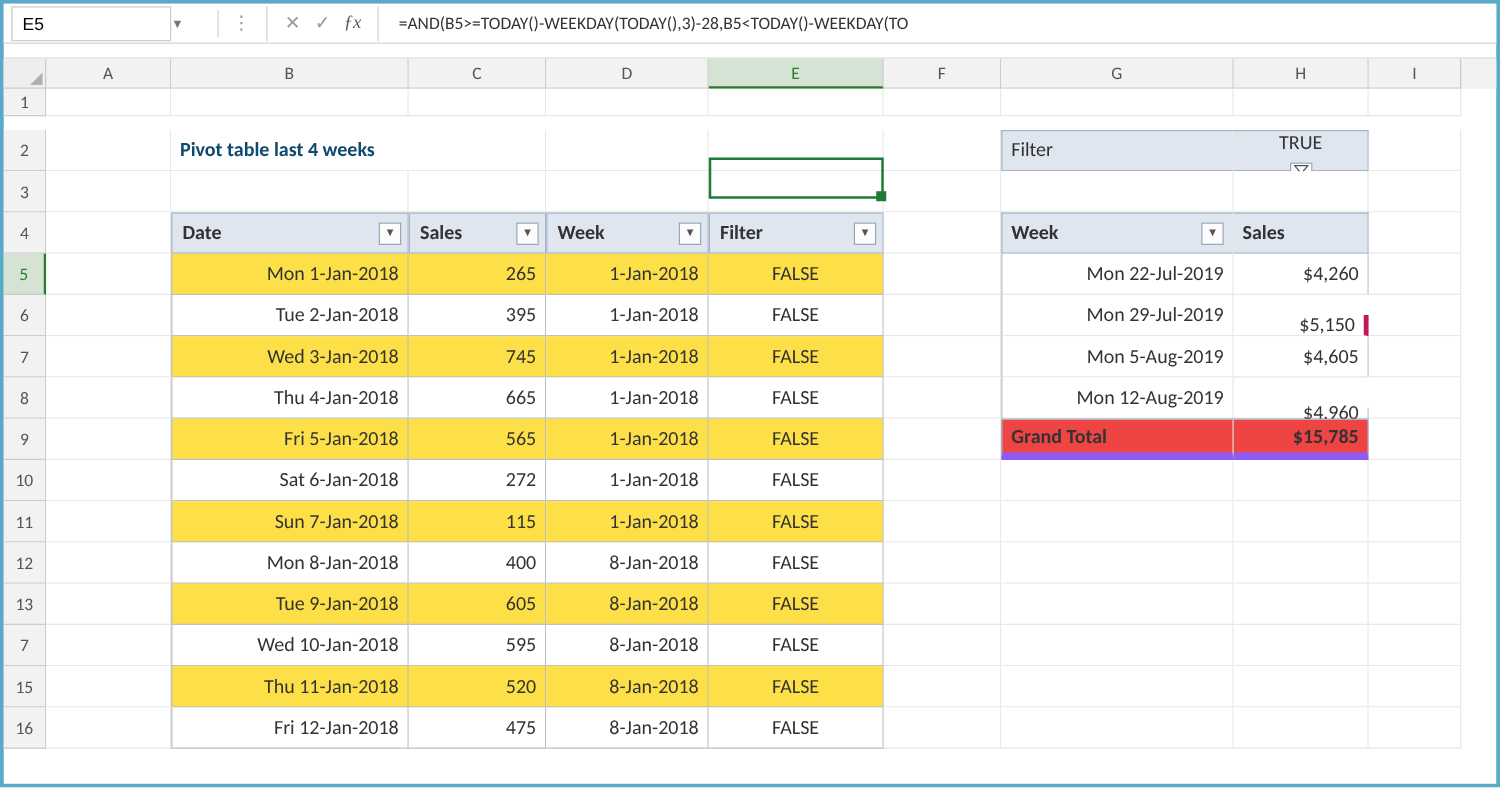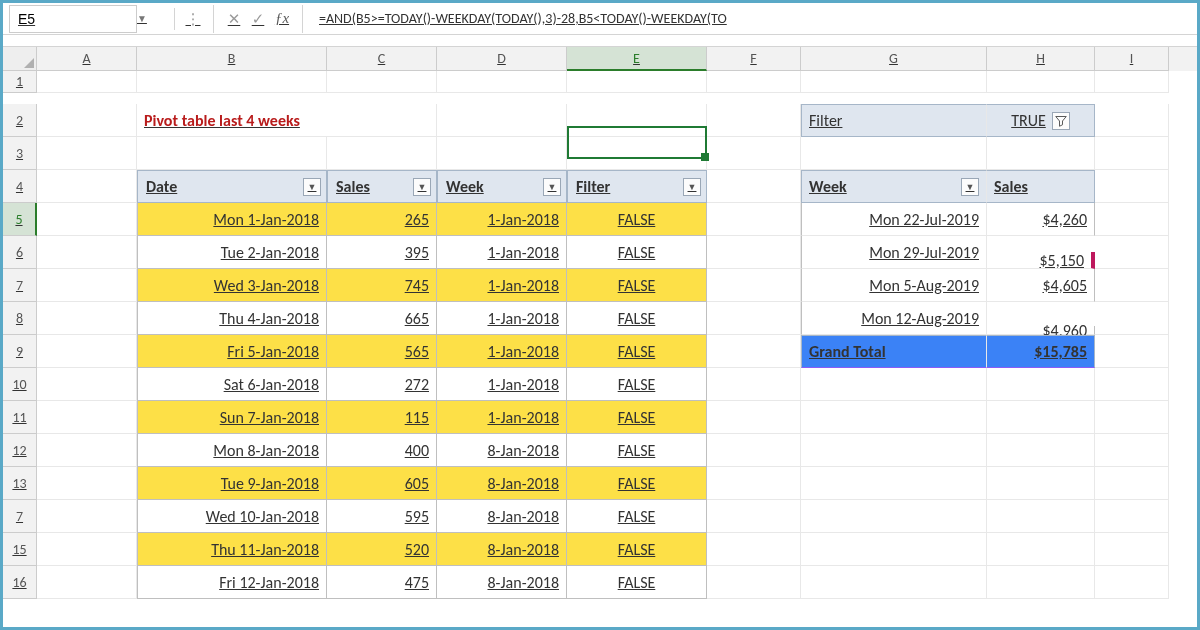--- a/index.html
+++ b/index.html
@@ -1,17 +1,17 @@
 <!DOCTYPE html>
 <html><head>
 <meta charset="utf-8">
 <style>
   * { box-sizing: border-box; margin: 0; padding: 0; }
   body { font-family: Calibri, "Segoe UI", Arial, sans-serif; font-size: 15px; color: #333; background: #fff; overflow: hidden; }
-  .app { width: 1200px; height: 630px; border: 3px solid #5aa9c7; background: #fff; position: relative; text-decoration: underline; }
+  .app { width: 1200px; height: 630px; border: 3px solid #5aa9c7; background: #fff; position: relative; }
 
   
   .formula-bar { display: flex; align-items: center; height: 32px; border-bottom: 1px solid #d4d4d4; background: #fff; }
   .name-box { width: 165px; height: 32px; display: flex; align-items: center; }
   .name-box-input { width: 128px; height: 28px; padding: 0 8px; border: 1px solid #ccc; margin-left: 6px; font-size: 14px; background: #fff; }
   .name-box-arrow { color: #777; font-size: 10px; padding: 0 6px 0 0; }
   .fb-sep { width: 1px; height: 22px; background: #d4d4d4; margin: 0 6px; }
   .fb-btn { width: 24px; height: 24px; display: flex; align-items: center; justify-content: center; color: #9a9a9a; font-size: 15px; }
   .fb-btn.fx { color: #5a5a5a; font-style: italic; font-family: "Times New Roman", serif; font-size: 15px; }
   .fb-big-sep { width: 1px; height: 28px; background: #d4d4d4; margin: 0 8px; }
@@ -37,39 +37,39 @@
   .cw-F { width: 94px; }
   .cw-G { width: 186px; }
   .cw-H { width: 108px; }
   .cw-I { width: 74px; }
 
   .rows { }
   .row { display: flex; height: 33px; }
   .cell { border-right: 1px solid #e8e8e8; border-bottom: 1px solid #e8e8e8; display: flex; align-items: center; padding: 0 7px; font-size: 16px; color: #333; background: #fff; }
   .row1 .cell, .row1 .row-h { height: 22px; }
 
-  .title { font-weight: bold; color: #b91c1c; }
+  .title { font-weight: bold; color: #0c4a6e; }
   .cell.right { justify-content: flex-end; }
   .cell.center { justify-content: center; }
 
   
   .tbl-head { background: #dfe6ef; border: 1px solid #a6b6c8; font-weight: bold; display: flex; align-items: center; justify-content: space-between; padding: 0 5px 0 8px; }
   .dd { width: 18px; height: 18px; border: 1px solid #9aa7b6; background: #fcfcfc; display: flex; align-items: center; justify-content: center; font-size: 9px; color: #555; }
   .dd.funnel svg { width: 12px; height: 12px; }
 
   
   .tb { border-right: 1px solid #bfbfbf; border-bottom: 1px solid #bfbfbf; }
   .tb-l { border-left: 1px solid #bfbfbf; }
   .tb.shade { background: #fde047; }
 
   
   .pv-h { background: #dfe6ef; border-top: 1px solid #a6b6c8; border-bottom: 1px solid #a6b6c8; }
   .pv-h.bl { border-left: 1px solid #a6b6c8; }
   .pv-h.br { border-right: 1px solid #a6b6c8; }
-  .pv-total { background: #3b82f6; border-top: 1px solid #a6b6c8; border-bottom: 1px solid #8b5cf6; font-weight: bold; }
+  .pv-total { background: #ef4444; border-top: 1px solid #a6b6c8; border-bottom: 6px solid #8b5cf6; font-weight: bold; }
 
   
   .sel { position: absolute; border: 2px solid #1f7a34; background: transparent; pointer-events: none; }
   .sel-handle { position: absolute; width: 8px; height: 8px; background: #1f7a34; right: -4px; bottom: -4px; }
 
 </style>
 </head>
 <body>
 
 <div class="app">
@@ -120,21 +120,21 @@
 </div>
         <div class="row">
   <div class="row-h ">2</div>
   <div class="cell cw-A"></div>
   <div class="cell cw-B title" style="border-right:none;">Pivot table last 4 weeks</div>
   <div class="cell cw-C" style="border-left:none;"></div>
   <div class="cell cw-D"></div>
           <div class="cell cw-E"></div>
           <div class="cell cw-F"></div>
   <div class="cell cw-G pv-h bl">Filter</div>
-  <div class="cell cw-H pv-h br right" style="justify-content:center;gap:6px;">
+  <div class="cell cw-H pv-h br right" style="justify-content:space-between;gap:6px;flex-direction:column;">
     <span>TRUE</span>
     <span class="dd funnel">
       <svg viewBox="0 0 16 16">
                 <path d="M1 2h14l-5 6v5l-4 2v-7z" fill="none" stroke="#555" stroke-width="1.3"></path>
               </svg>
     </span>
   </div>
   <div class="cell cw-I"></div>
 </div>
         <div class="row">

